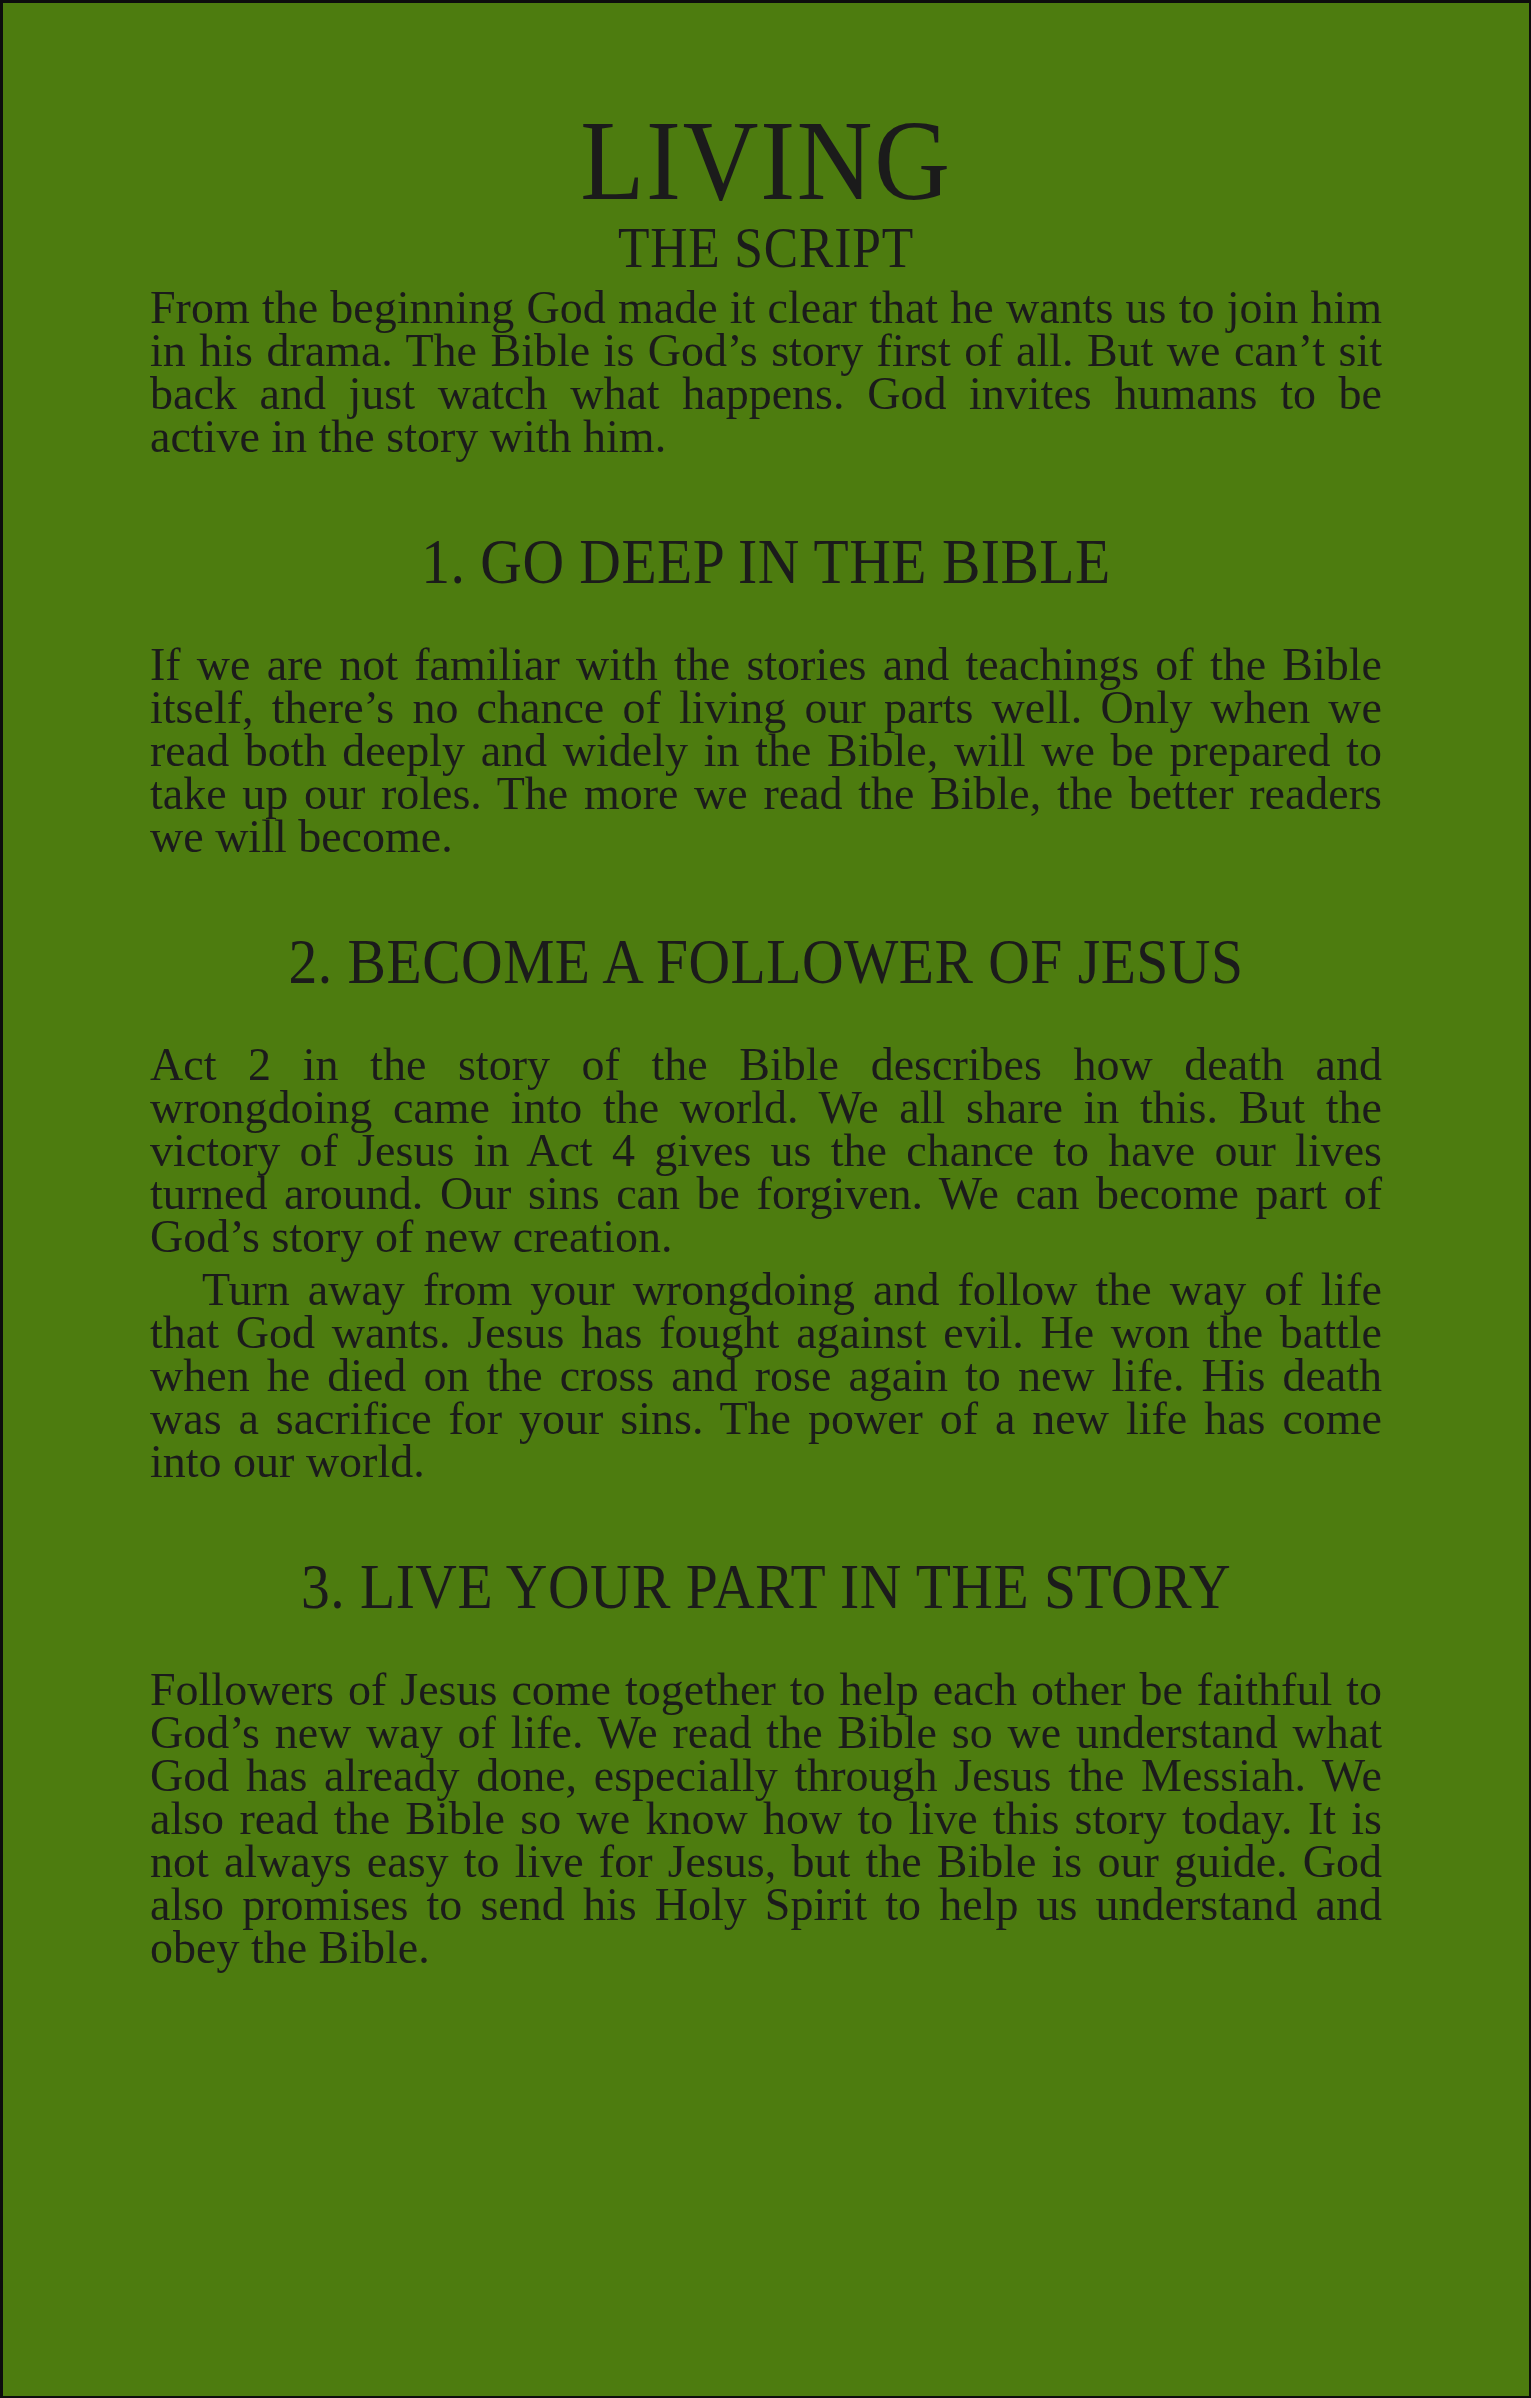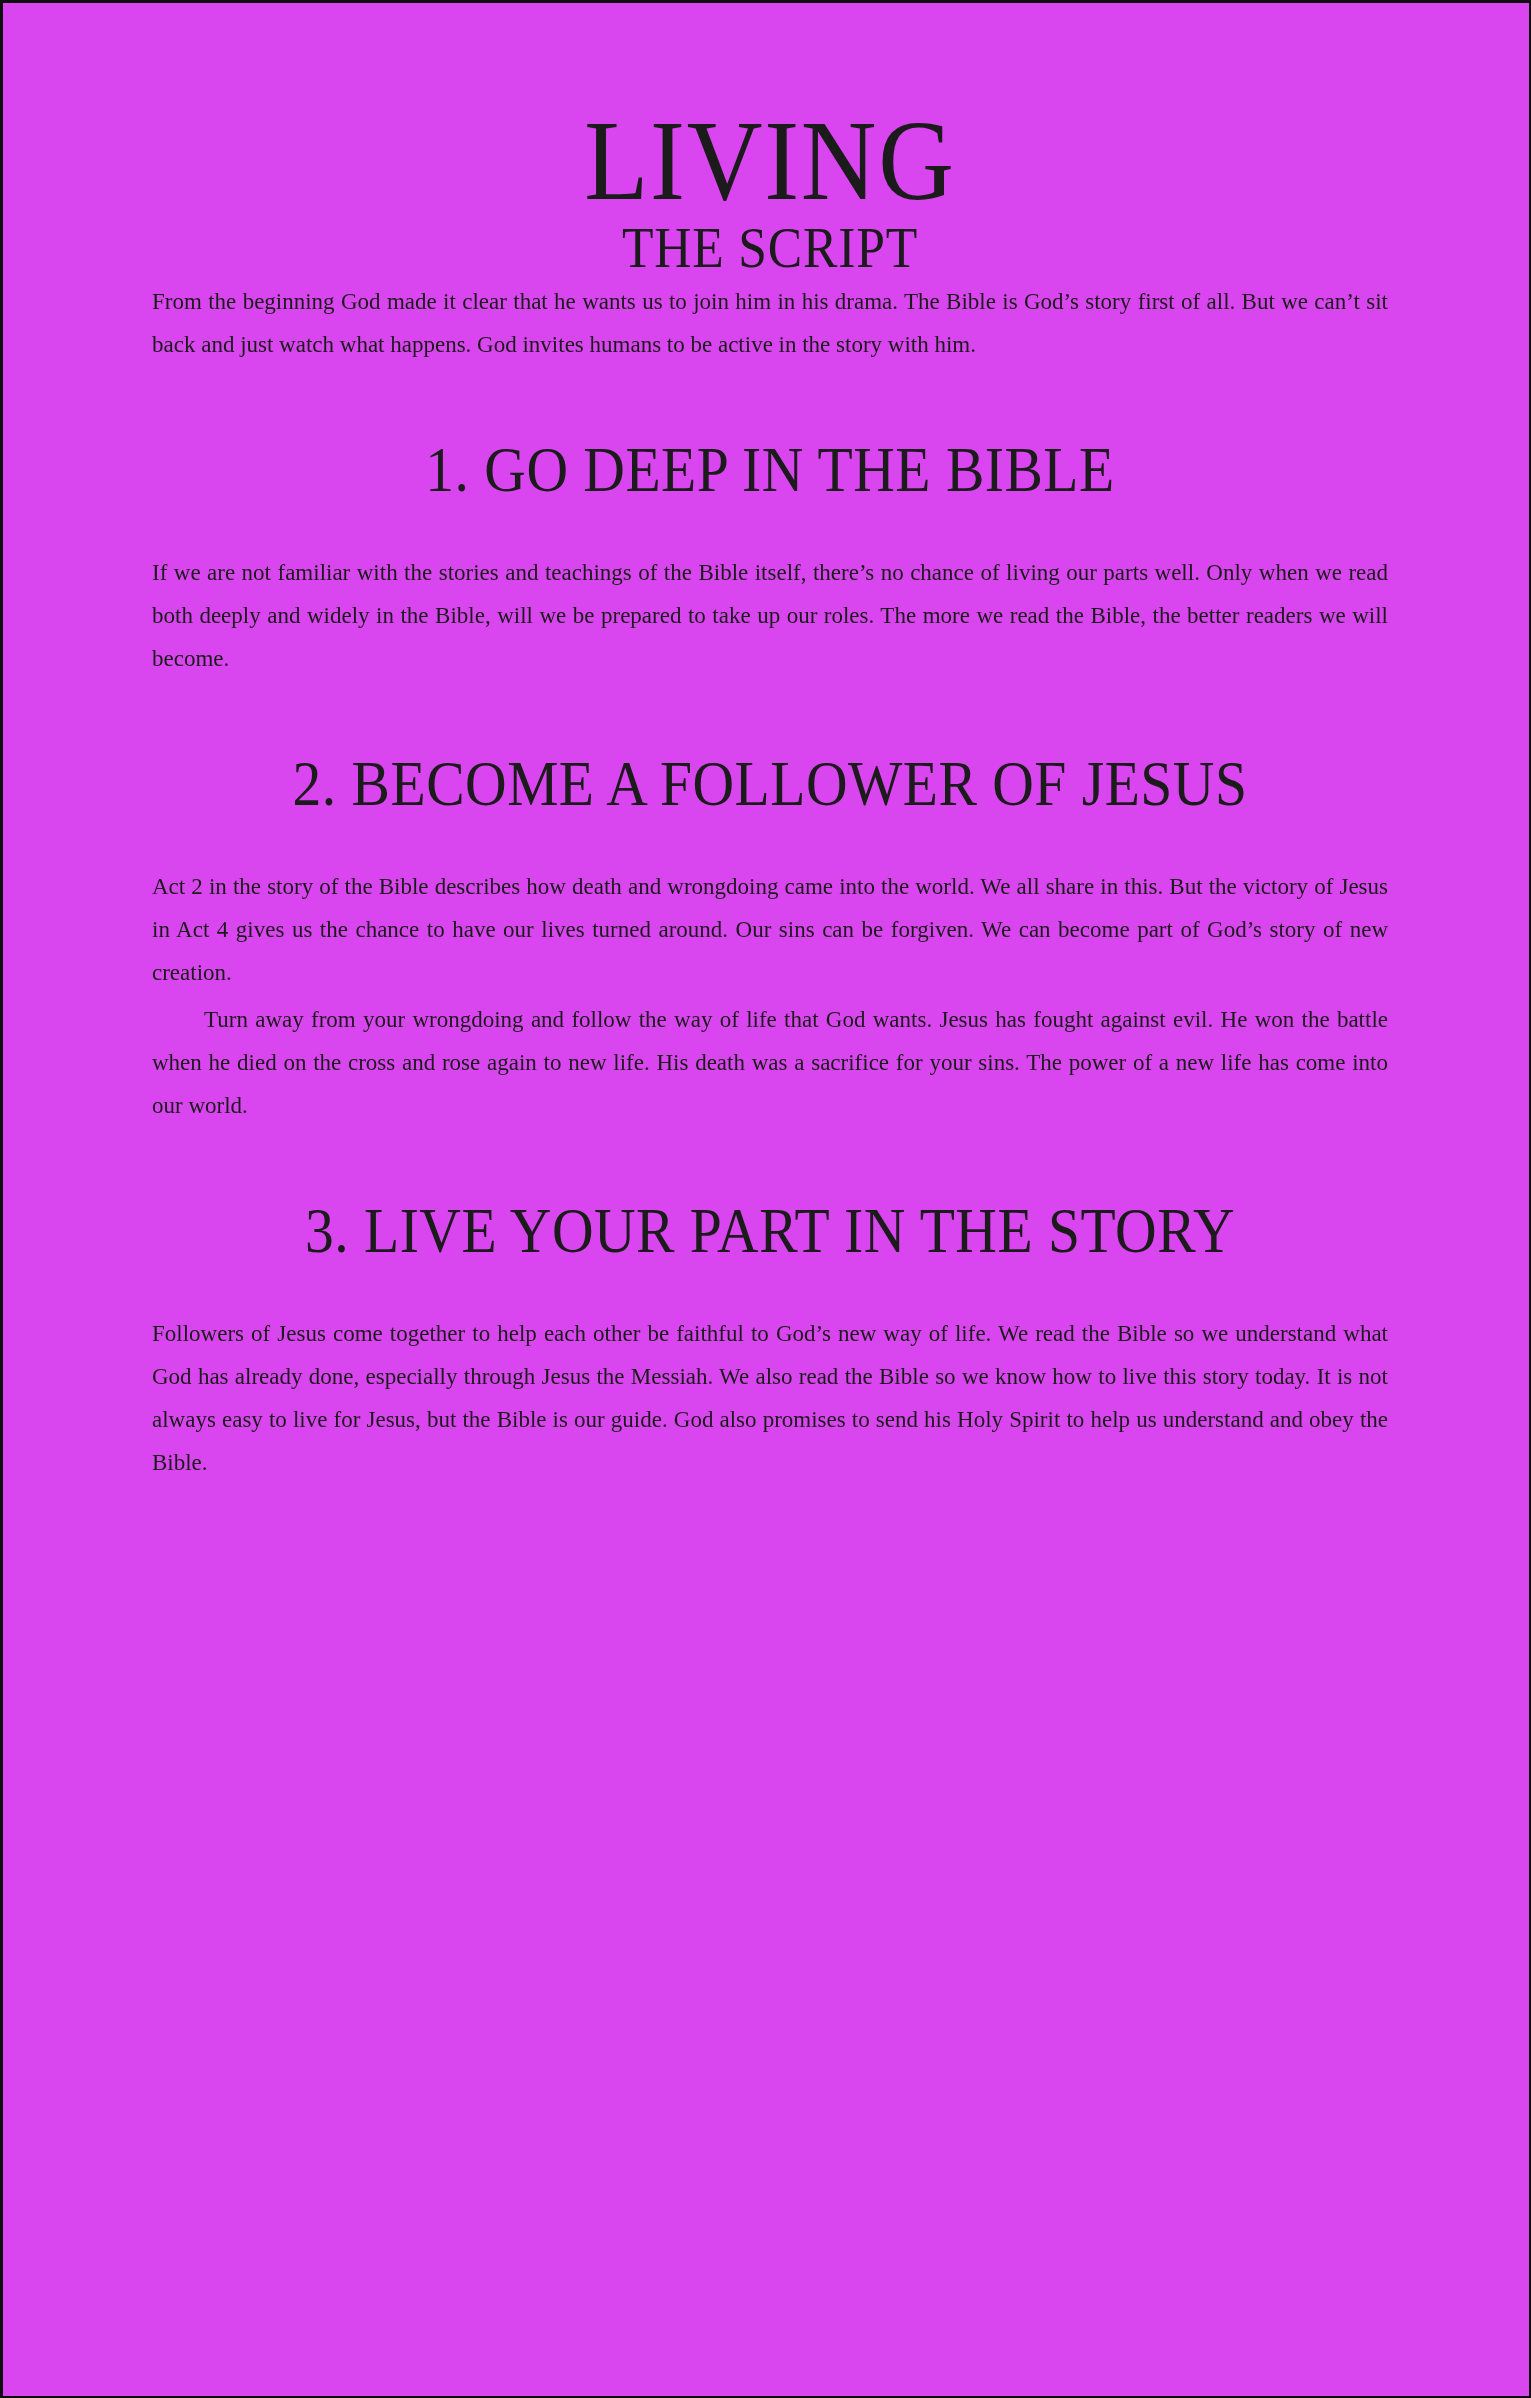--- a/index.html
+++ b/index.html
@@ -5,26 +5,25 @@
   html, body {
     margin: 0;
     padding: 0;
     background: #e8e8e8;
   }
   .page {
     position: relative;
     width: 1532px;
     height: 2399px;
     box-sizing: border-box;
-    background: #d946ef;
+    background: #4d7c0f;
     border: 3.7px solid #0d0d0d;
     color: #1b1b1b;
     font-family: "Liberation Serif", serif;
     overflow: hidden;
-    padding-left: 8px;
   }
   .content {
     padding: 0 137px;
   }
   .title-block {
     margin-top: 101px;
     text-align: center;
   }
   .title-main {
     font-family: "Liberation Serif", serif;
@@ -48,24 +47,24 @@
     font-family: "Liberation Serif", serif;
     font-weight: 400;
     font-size: 60px;
     line-height: 1.05;
     text-align: center;
     letter-spacing: 0.5px;
     margin: 73px 0 49px 0;
     transform: scale(0.96, 1.05);
   }
   p.body-text {
-    font-size: 23px;
+    font-size: 46px;
     line-height: 43px;
     text-align: justify;
-    margin: 4px;
+    margin: 10px;
   }
   p.body-text.indent {
     text-indent: 52px;
   }
   .intro {
     margin-top: 79px;
   }
 </style>
 </head>
 <body>

